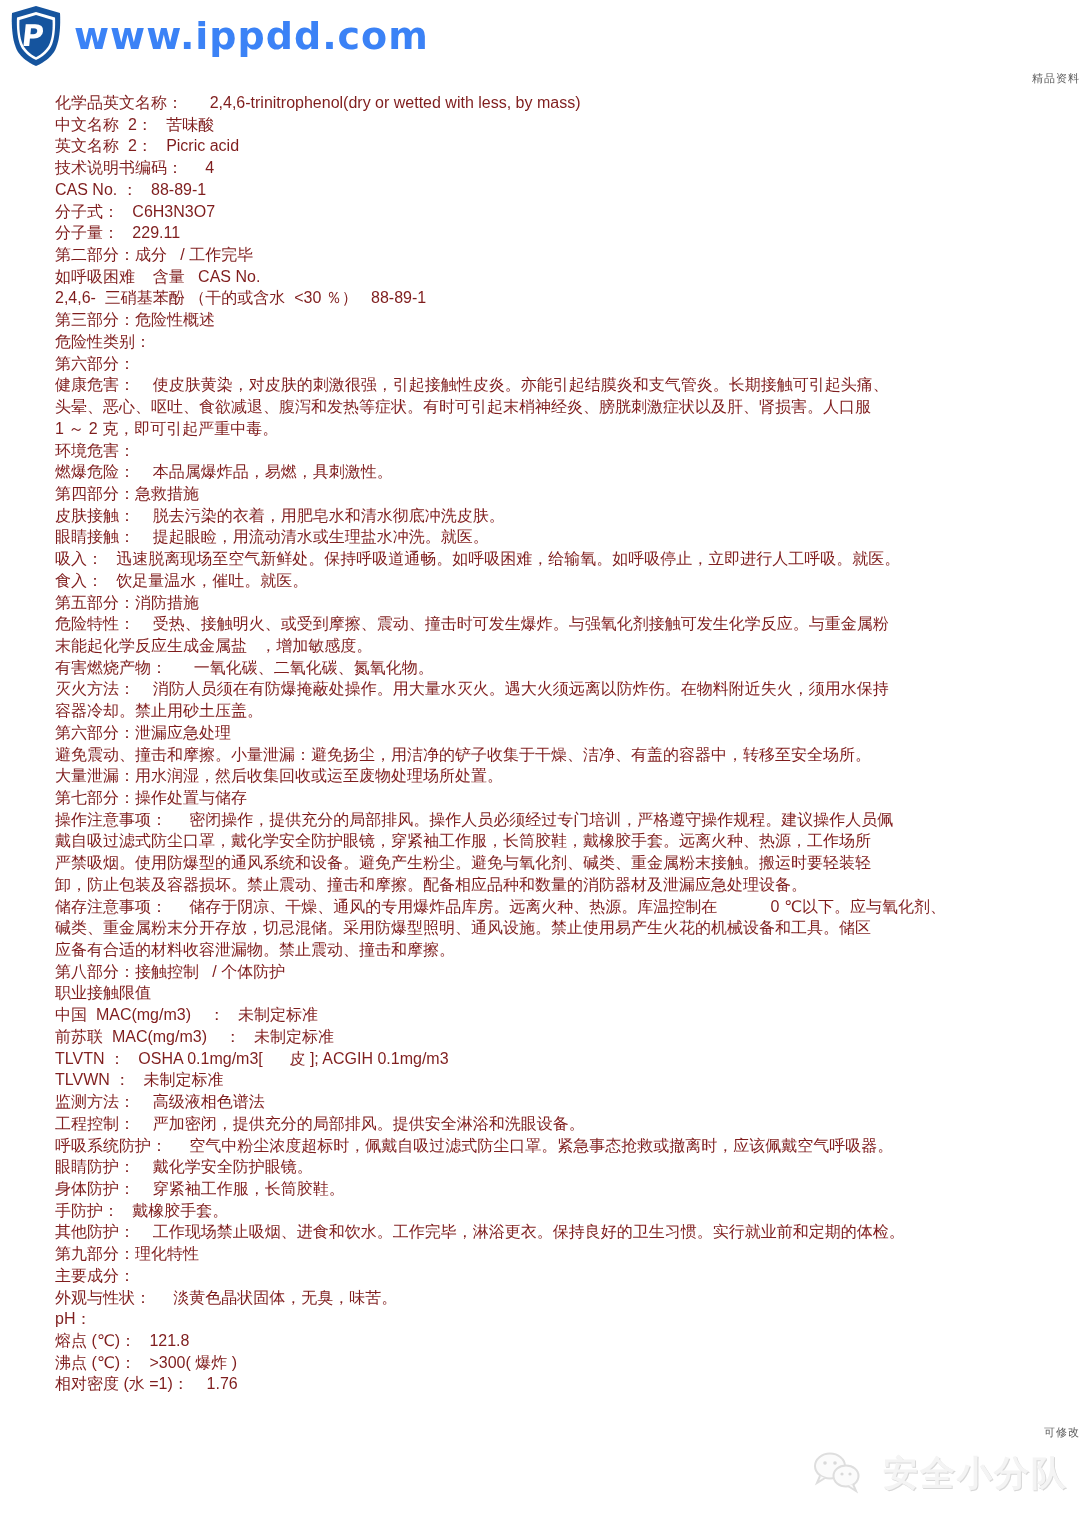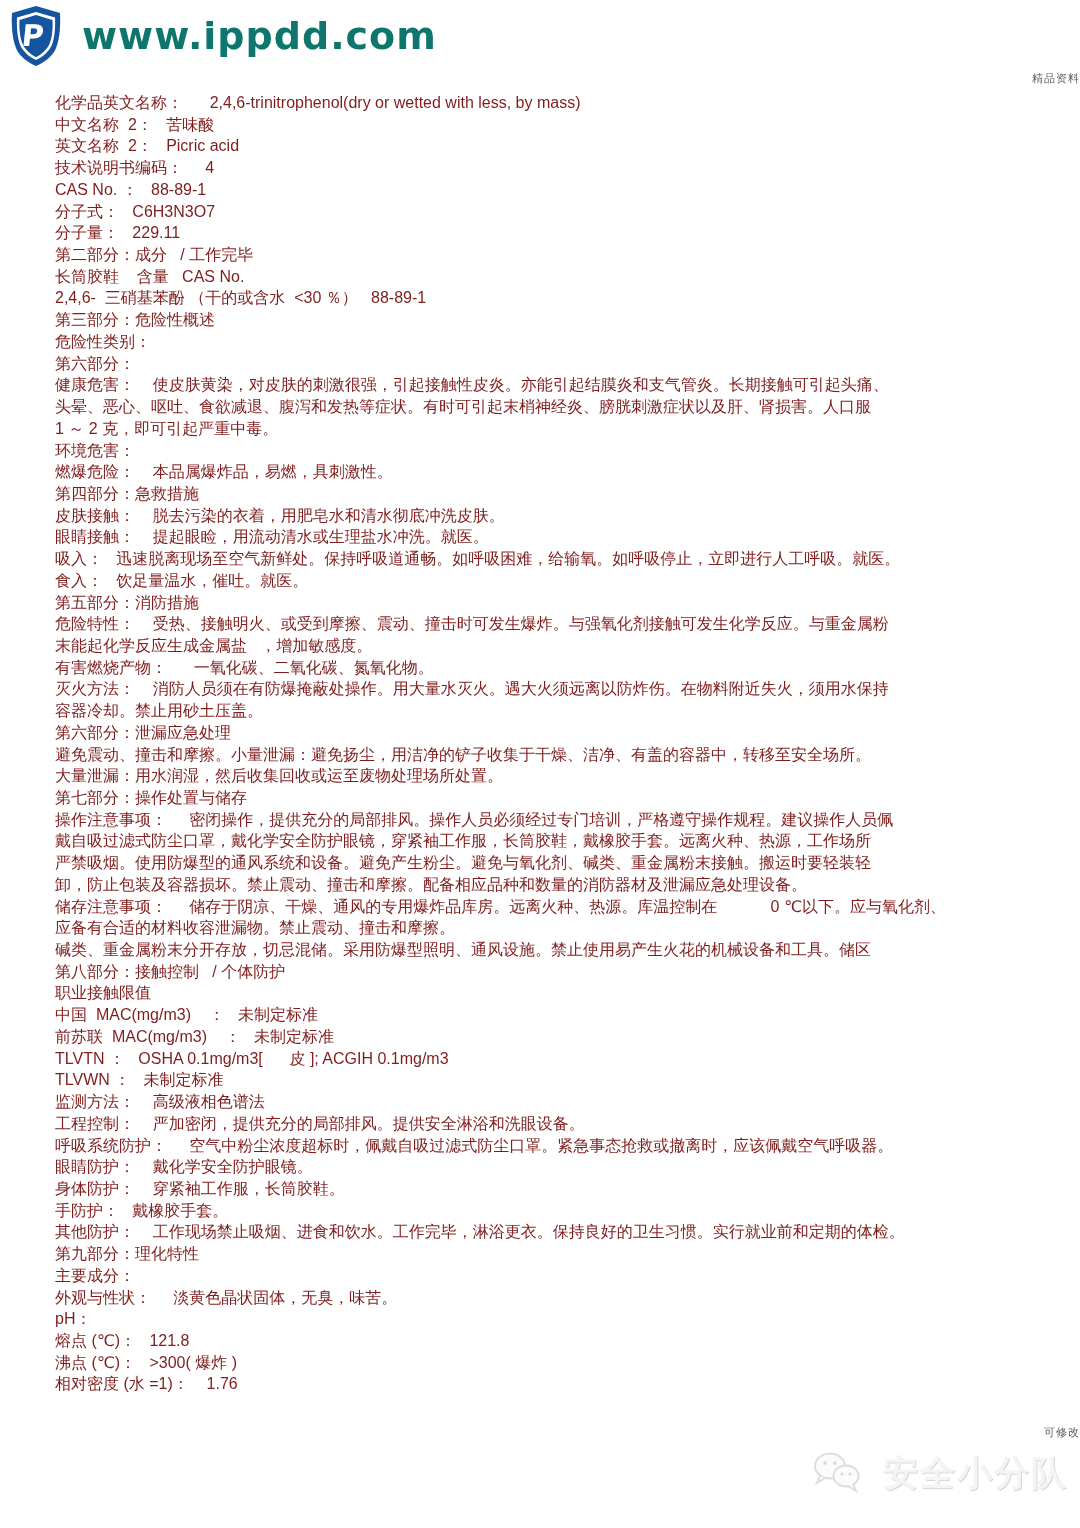--- a/index.html
+++ b/index.html
@@ -19,25 +19,25 @@
   .brand {
     position: absolute;
     top: 4px;
     left: 8px;
     display: flex;
     align-items: center;
     height: 64px;
   }
   .brand-logo { width: 56px; height: 62px; display: block; }
   .brand-url {
-    margin-left: 18px;
+    margin-left: 10px;
     font-size: 38px;
     font-weight: bold;
     letter-spacing: 1px;
-    color: #0f766e;
+    color: #3b82f6;
     font-family: "DejaVu Sans", "Liberation Sans", sans-serif;
   }
 
   
   .mark {
     position: absolute;
     left: 0; right: 0;
     text-align: right;
     font-size: 11px;
     color: #5a5a5a;
@@ -101,21 +101,21 @@
 
   <div class="doc" id="doc-body">
       <div class="line">化学品英文名称：      2,4,6-trinitrophenol(dry or wetted with less, by mass)</div>
       <div class="line">中文名称  2：   苦味酸</div>
       <div class="line">英文名称  2：   Picric acid</div>
       <div class="line">技术说明书编码：     4</div>
       <div class="line">CAS No. ：   88-89-1</div>
       <div class="line">分子式：   C6H3N3O7</div>
       <div class="line">分子量：   229.11</div>
       <div class="line">第二部分：成分   / 工作完毕</div>
-      <div class="line">长筒胶鞋    含量   CAS No.</div>
+      <div class="line">如呼吸困难    含量   CAS No.</div>
       <div class="line">2,4,6-  三硝基苯酚 （干的或含水  &lt;30 ％）   88-89-1</div>
       <div class="line">第三部分：危险性概述</div>
       <div class="line">危险性类别：</div>
       <div class="line">第六部分：</div>
       <div class="line">健康危害：    使皮肤黄染，对皮肤的刺激很强，引起接触性皮炎。亦能引起结膜炎和支气管炎。长期接触可引起头痛、</div>
       <div class="line">头晕、恶心、呕吐、食欲减退、腹泻和发热等症状。有时可引起末梢神经炎、膀胱刺激症状以及肝、肾损害。人口服</div>
       <div class="line">1 ～ 2 克，即可引起严重中毒。</div>
       <div class="line">环境危害：</div>
       <div class="line">燃爆危险：    本品属爆炸品，易燃，具刺激性。</div>
       <div class="line">第四部分：急救措施</div>
@@ -131,22 +131,22 @@
       <div class="line">容器冷却。禁止用砂土压盖。</div>
       <div class="line">第六部分：泄漏应急处理</div>
       <div class="line">避免震动、撞击和摩擦。小量泄漏：避免扬尘，用洁净的铲子收集于干燥、洁净、有盖的容器中，转移至安全场所。</div>
       <div class="line">大量泄漏：用水润湿，然后收集回收或运至废物处理场所处置。</div>
       <div class="line">第七部分：操作处置与储存</div>
       <div class="line">操作注意事项：     密闭操作，提供充分的局部排风。操作人员必须经过专门培训，严格遵守操作规程。建议操作人员佩</div>
       <div class="line">戴自吸过滤式防尘口罩，戴化学安全防护眼镜，穿紧袖工作服，长筒胶鞋，戴橡胶手套。远离火种、热源，工作场所</div>
       <div class="line">严禁吸烟。使用防爆型的通风系统和设备。避免产生粉尘。避免与氧化剂、碱类、重金属粉末接触。搬运时要轻装轻</div>
       <div class="line">卸，防止包装及容器损坏。禁止震动、撞击和摩擦。配备相应品种和数量的消防器材及泄漏应急处理设备。</div>
       <div class="line">储存注意事项：     储存于阴凉、干燥、通风的专用爆炸品库房。远离火种、热源。库温控制在            0 ℃以下。应与氧化剂、</div>
+      <div class="line">碱类、重金属粉末分开存放，切忌混储。采用防爆型照明、通风设施。禁止使用易产生火花的机械设备和工具。储区</div>
       <div class="line">应备有合适的材料收容泄漏物。禁止震动、撞击和摩擦。</div>
-      <div class="line">碱类、重金属粉末分开存放，切忌混储。采用防爆型照明、通风设施。禁止使用易产生火花的机械设备和工具。储区</div>
       <div class="line">第八部分：接触控制   / 个体防护</div>
       <div class="line">职业接触限值</div>
       <div class="line">中国  MAC(mg/m3)    ：   未制定标准</div>
       <div class="line">前苏联  MAC(mg/m3)    ：   未制定标准</div>
       <div class="line">TLVTN ：   OSHA 0.1mg/m3[      皮 ]; ACGIH 0.1mg/m3</div>
       <div class="line">TLVWN ：   未制定标准</div>
       <div class="line">监测方法：    高级液相色谱法</div>
       <div class="line">工程控制：    严加密闭，提供充分的局部排风。提供安全淋浴和洗眼设备。</div>
       <div class="line">呼吸系统防护：     空气中粉尘浓度超标时，佩戴自吸过滤式防尘口罩。紧急事态抢救或撤离时，应该佩戴空气呼吸器。</div>
       <div class="line">眼睛防护：    戴化学安全防护眼镜。</div>

